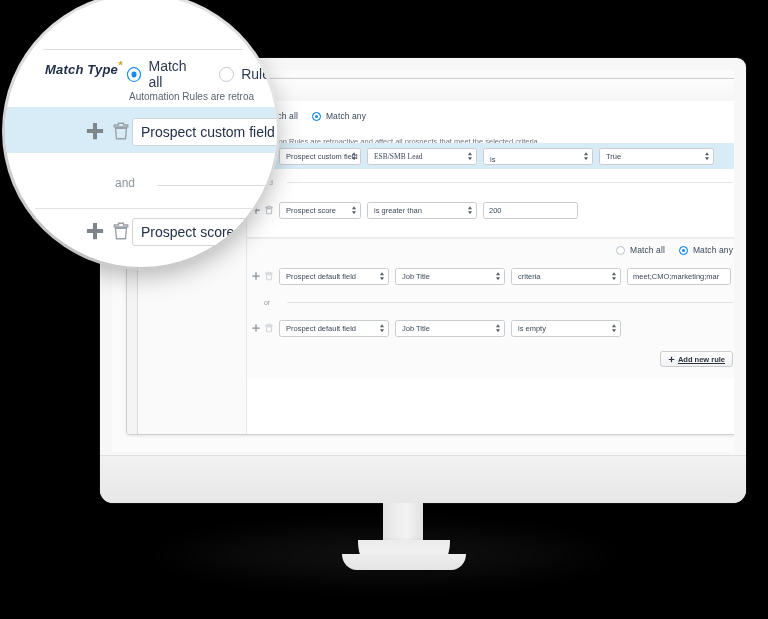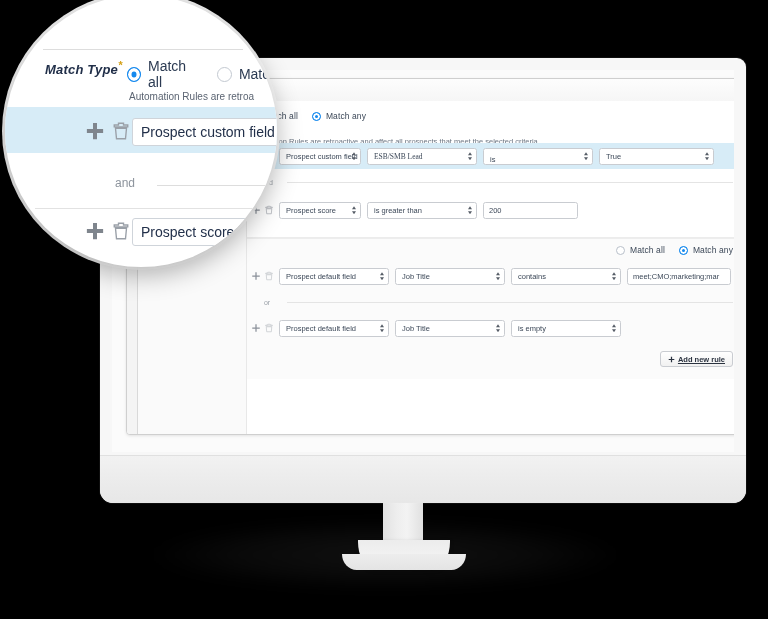--- a/index.html
+++ b/index.html
@@ -322,21 +322,21 @@
                 </span>
             </div>
             <div class="sel" style="width:110px;margin-left:6px;">
               <span>Job Title</span>
               <span class="arrows">
                   <i class="up"></i>
                   <i class="dn"></i>
                 </span>
             </div>
             <div class="sel" style="width:110px;margin-left:6px;">
-              <span>contains</span>
+              <span>criteria</span>
               <span class="arrows">
                   <i class="up"></i>
                   <i class="dn"></i>
                 </span>
             </div>
             <div class="txt" style="width:104px;margin-left:6px;">
               <span>meet;CMO;marketing;mar</span>
             </div>
           </div>
 
@@ -398,21 +398,21 @@
         <span>Match Type</span><span class="req">*</span>
       </div>
 
       <div class="mag-radios">
         <div class="mag-radio on">
           <span class="dot"></span>
           <span class="lbl">Match all</span>
         </div>
         <div class="mag-radio">
           <span class="dot"></span>
-          <span class="lbl">Match</span>
+          <span class="lbl">Rules</span>
         </div>
       </div>
 
       <div class="mag-helper">Automation Rules are retroa</div>
 
       <div class="mag-band"></div>
 
       <div class="mag-icons">
         <svg width="20" height="20" viewBox="0 0 16 16">
             <path d="M6.4 1.5h3.2v4.9h4.9v3.2H9.6v4.9H6.4V9.6H1.5V6.4h4.9z" fill="#7f858d"></path>

